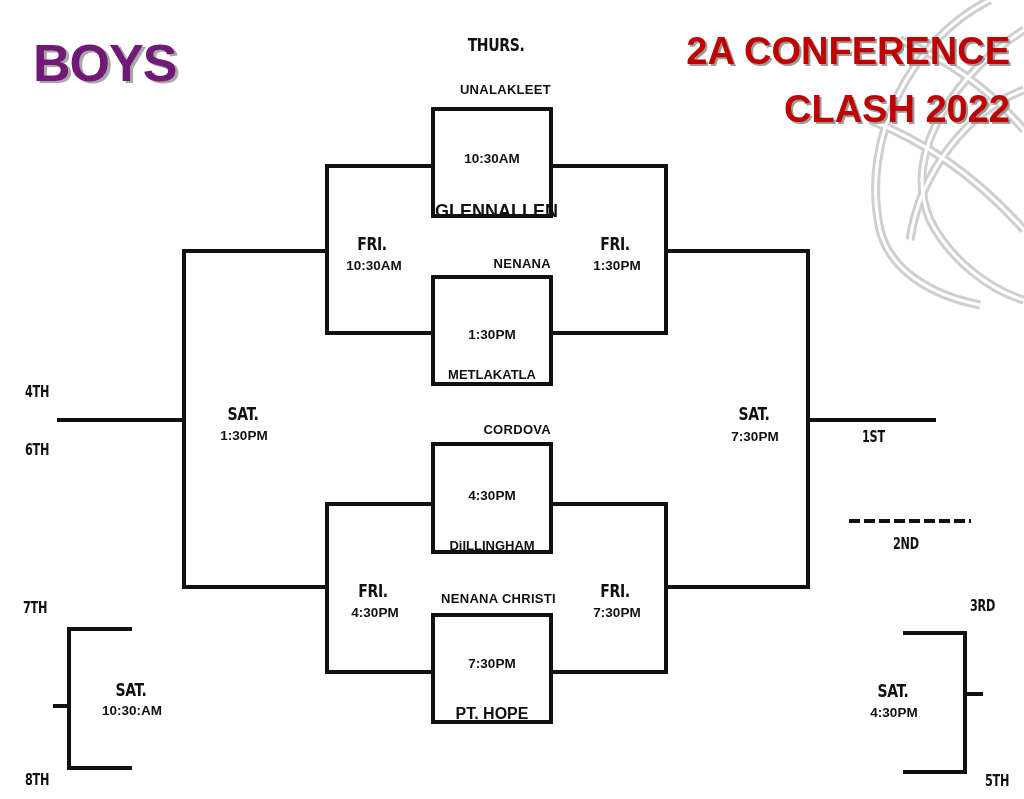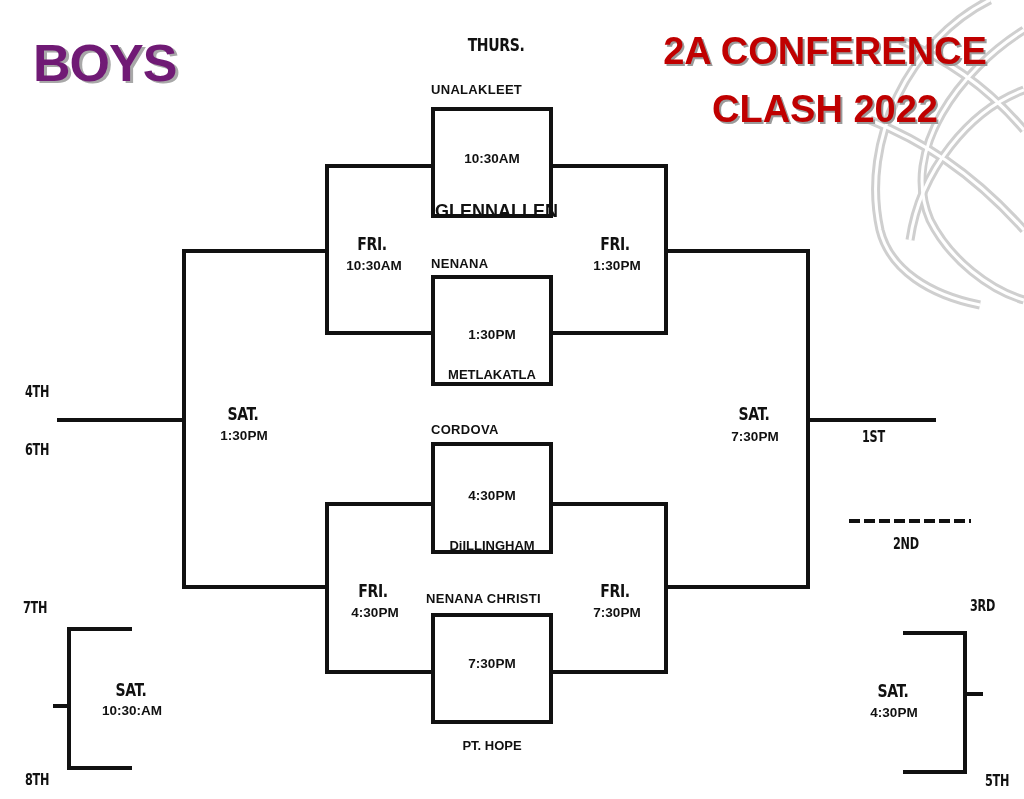--- a/index.html
+++ b/index.html
@@ -1,26 +1,26 @@
 <!DOCTYPE html>
 <html><head>
 <meta charset="utf-8">
 <style>
   html, body { margin: 0; padding: 0; }
   body { width: 1024px; height: 799px; background: #ffffff; position: relative; overflow: hidden;
          font-family: "Liberation Sans", sans-serif; color: #111; }
   .abs { position: absolute; }
   .ln { position: absolute; background: #111; }
   .box { position: absolute; border: 4px solid #111; box-sizing: border-box; background: #fff; }
-  .team { position: absolute; font-weight: bold; font-size: 13px; letter-spacing: 0.3px; text-align: left; white-space: nowrap; }
+  .team { position: absolute; font-weight: bold; font-size: 13px; letter-spacing: 0.3px; text-align: right; white-space: nowrap; }
   .gtime { position: absolute; font-weight: bold; font-size: 13.5px; text-align: center; width: 100%; left: 0; }
   .day { position: absolute; font-family: "DejaVu Sans", sans-serif; font-weight: bold; font-size: 18px; transform: scaleX(0.78); transform-origin: center; text-align: center; letter-spacing: -0.5px; }
   .dtime { position: absolute; font-weight: bold; font-size: 13.5px; text-align: center; white-space: nowrap; }
   .place { position: absolute; font-family: "DejaVu Sans", sans-serif; font-weight: bold; font-size: 15px; transform: scaleX(0.75); transform-origin: left; letter-spacing: -0.3px; }
-  .title { position: absolute; font-weight: bold; font-size: 38px; color: #c00000; text-shadow: 2px 2px 0 #9a9a9a; text-align: center; white-space: nowrap; }
+  .title { position: absolute; font-weight: bold; font-size: 38px; color: #c00000; text-shadow: 2px 2px 0 #9a9a9a; text-align: right; white-space: nowrap; }
   .boys { position: absolute; font-weight: bold; font-size: 52px; color: #701a75; text-shadow: 3px 2px 0 #a8a8a8; letter-spacing: -1px; }
   .dash { position: absolute; height: 4px; background: repeating-linear-gradient(90deg, #111 0 11px, transparent 11px 15px); }
 </style>
 </head>
 <body>
 
 <svg class="abs" style="left:840px;top:0;" width="184" height="310" viewBox="0 0 184 310">
   <g fill="none" stroke="#cfcfcf" stroke-width="9">
     <path d="M150 0 C 70 40, 20 140, 40 230 C 50 270, 90 295, 140 305"></path>
     <path d="M184 30 C 120 70, 60 150, 90 220 C 110 260, 150 290, 184 300"></path>
@@ -79,21 +79,21 @@
 
 <div class="team" style="left:431px;top:422px;width:120px;">CORDOVA</div>
 <div class="box" style="left:431px;top:442px;width:122px;height:112px;">
   <div class="gtime" style="top:42px;">4:30PM</div>
   <div class="gtime" style="top:92px;font-size:13px;">DiILLINGHAM</div>
 </div>
 
 <div class="team" style="left:426px;top:591px;width:130px;">NENANA CHRISTI</div>
 <div class="box" style="left:431px;top:613px;width:122px;height:111px;">
   <div class="gtime" style="top:39px;">7:30PM</div>
-  <div class="gtime" style="top:88px;font-size:13px;margin-top:33px;">PT. HOPE</div>
+  <div class="gtime" style="top:88px;font-size:16px;">PT. HOPE</div>
 </div>
 
 <div class="day" style="left:337px;top:233px;width:70px;">FRI.</div>
 <div class="dtime" style="left:332px;top:258px;width:84px;">10:30AM</div>
 <div class="day" style="left:580px;top:233px;width:70px;">FRI.</div>
 <div class="dtime" style="left:575px;top:258px;width:84px;">1:30PM</div>
 <div class="day" style="left:338px;top:580px;width:70px;">FRI.</div>
 <div class="dtime" style="left:333px;top:605px;width:84px;">4:30PM</div>
 <div class="day" style="left:580px;top:580px;width:70px;">FRI.</div>
 <div class="dtime" style="left:575px;top:605px;width:84px;">7:30PM</div>

